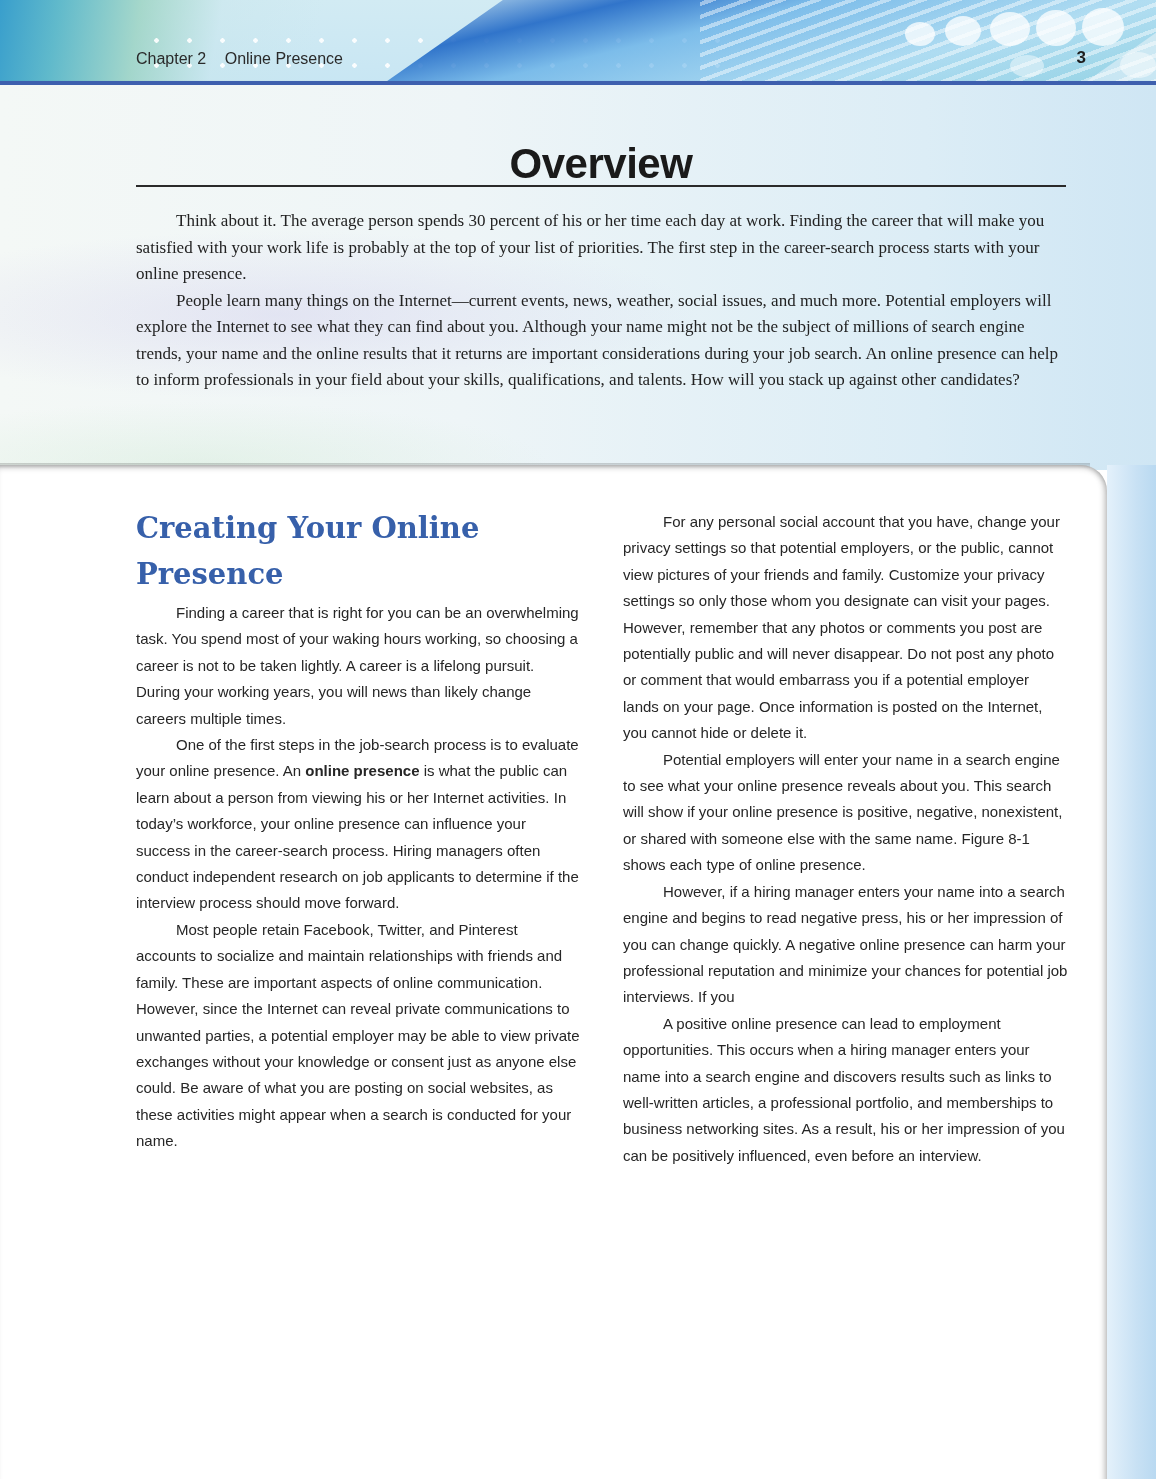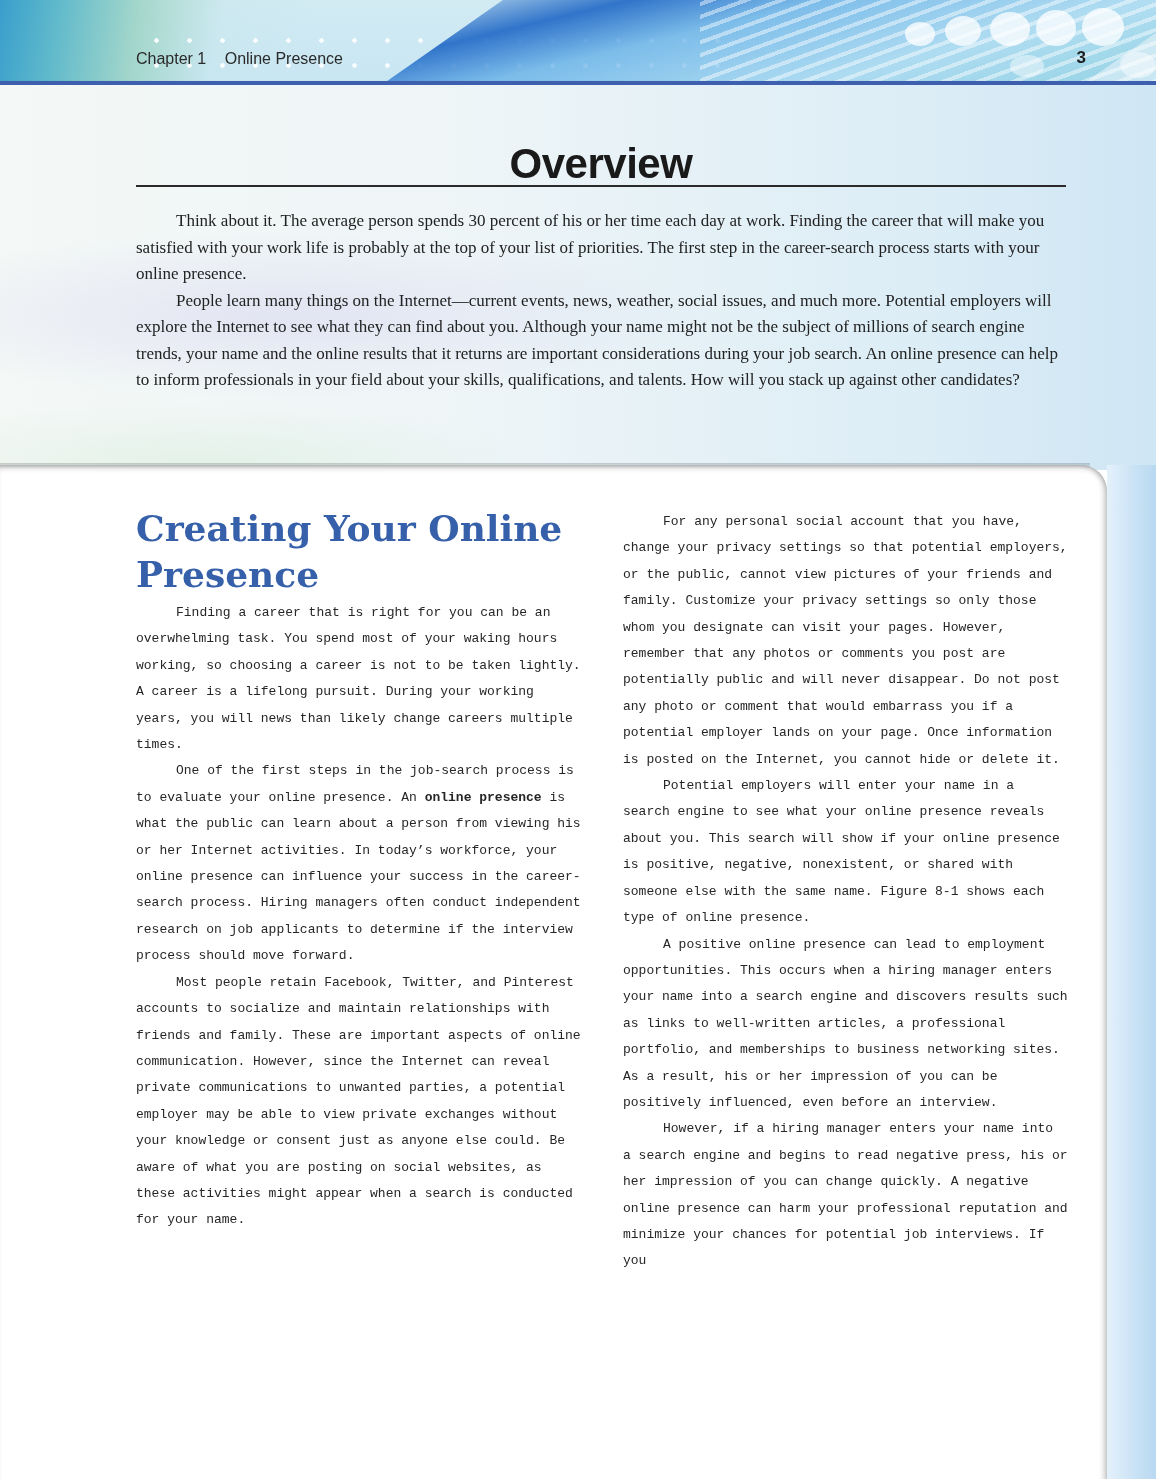--- a/index.html
+++ b/index.html
@@ -80,26 +80,26 @@
     background:#ffffff;
     border-top-right-radius:26px;
     box-shadow: inset 0 6px 6px -4px rgba(0,0,0,0.25), inset -6px 0 6px -4px rgba(0,0,0,0.28);
   }
   .card-top-shadow {
     position:absolute; left:0; top:463px; width:1090px; height:6px;
     background:linear-gradient(180deg, rgba(0,0,0,0.18), rgba(0,0,0,0));
   }
   .section-heading {
     position:absolute; left:136px; top:505px; width:440px;
-    font-family:"DejaVu Serif", serif; font-weight:bold; font-size:36px; line-height:46px;
+    font-family:"DejaVu Serif", serif; font-weight:bold; font-size:29px; line-height:46px;
     color:#3760aa;
   }
   .col {
     position:absolute; width:445px;
-    font-family:Liberation Mono, monospace; font-size:13px; line-height:26.4px; color:#262626;
+    font-family:Liberation Sans, sans-serif; font-size:15px; line-height:26.4px; color:#262626;
   }
   .col p { margin:0; text-indent:40px; }
   .col-left { left:136px; top:600px; }
   .col-right { left:623px; top:509px; }
   .term { font-weight:bold; }
 </style>
 </head>
 <body>
 
 <div class="header-band">
@@ -108,21 +108,21 @@
   <div class="header-stripes"></div>
   <div class="bubble" style="left:905px;top:22px;width:30px;height:24px;"></div>
   <div class="bubble" style="left:945px;top:16px;width:36px;height:30px;"></div>
   <div class="bubble" style="left:990px;top:12px;width:40px;height:34px;"></div>
   <div class="bubble" style="left:1036px;top:10px;width:40px;height:36px;"></div>
   <div class="bubble" style="left:1082px;top:8px;width:42px;height:38px;"></div>
   <div class="bubble" style="left:1010px;top:55px;width:34px;height:22px;opacity:0.6;"></div>
   <div class="bubble" style="left:1120px;top:52px;width:36px;height:26px;opacity:0.6;"></div>
 </div>
 <div class="running-head">
-  <span class="chap">Chapter 1</span>
+  <span class="chap">Chapter 2</span>
   <span>Online Presence</span>
 </div>
 <div class="page-number">3</div>
 <div class="header-rule"></div>
 
 <div class="overview-bg"></div>
 <div class="overview-title">Overview</div>
 <div class="overview-rule"></div>
 <div class="overview-body">
   <p>Think about it. The average person spends 30 percent of his or her time each day at work. Finding the career that will make you satisfied with your work life is probably at the top of your list of priorities. The first step in the career-search process starts with your online presence.</p>
@@ -137,15 +137,15 @@
 
 <div class="col col-left">
   <p>Finding a career that is right for you can be an overwhelming task. You spend most of your waking hours working, so choosing a career is not to be taken lightly. A career is a lifelong pursuit. During your working years, you will news than likely change careers multiple times.</p>
   <p><span>One of the first steps in the job-search process is to evaluate your online presence. An </span><span class="term">online presence</span><span> is what the public can learn about a person from viewing his or her Internet activities. In today’s workforce, your online presence can influence your success in the career-search process. Hiring managers often conduct independent research on job applicants to determine if the interview process should move forward.</span></p>
   <p>Most people retain Facebook, Twitter, and Pinterest accounts to socialize and maintain relationships with friends and family. These are important aspects of online communication. However, since the Internet can reveal private communications to unwanted parties, a potential employer may be able to view private exchanges without your knowledge or consent just as anyone else could. Be aware of what you are posting on social websites, as these activities might appear when a search is conducted for your name.</p>
 </div>
 
 <div class="col col-right">
   <p>For any personal social account that you have, change your privacy settings so that potential employers, or the public, cannot view pictures of your friends and family. Customize your privacy settings so only those whom you designate can visit your pages. However, remember that any photos or comments you post are potentially public and will never disappear. Do not post any photo or comment that would embarrass you if a potential employer lands on your page. Once information is posted on the Internet, you cannot hide or delete it.</p>
   <p>Potential employers will enter your name in a search engine to see what your online presence reveals about you. This search will show if your online presence is positive, negative, nonexistent, or shared with someone else with the same name. Figure 8-1 shows each type of online presence.</p>
+  <p>However, if a hiring manager enters your name into a search engine and begins to read negative press, his or her impression of you can change quickly. A negative online presence can harm your professional reputation and minimize your chances for potential job interviews. If you</p>
   <p>A positive online presence can lead to employment opportunities. This occurs when a hiring manager enters your name into a search engine and discovers results such as links to well-written articles, a professional portfolio, and memberships to business networking sites. As a result, his or her impression of you can be positively influenced, even before an interview.</p>
-  <p>However, if a hiring manager enters your name into a search engine and begins to read negative press, his or her impression of you can change quickly. A negative online presence can harm your professional reputation and minimize your chances for potential job interviews. If you</p>
 </div>
 
 </body></html>

